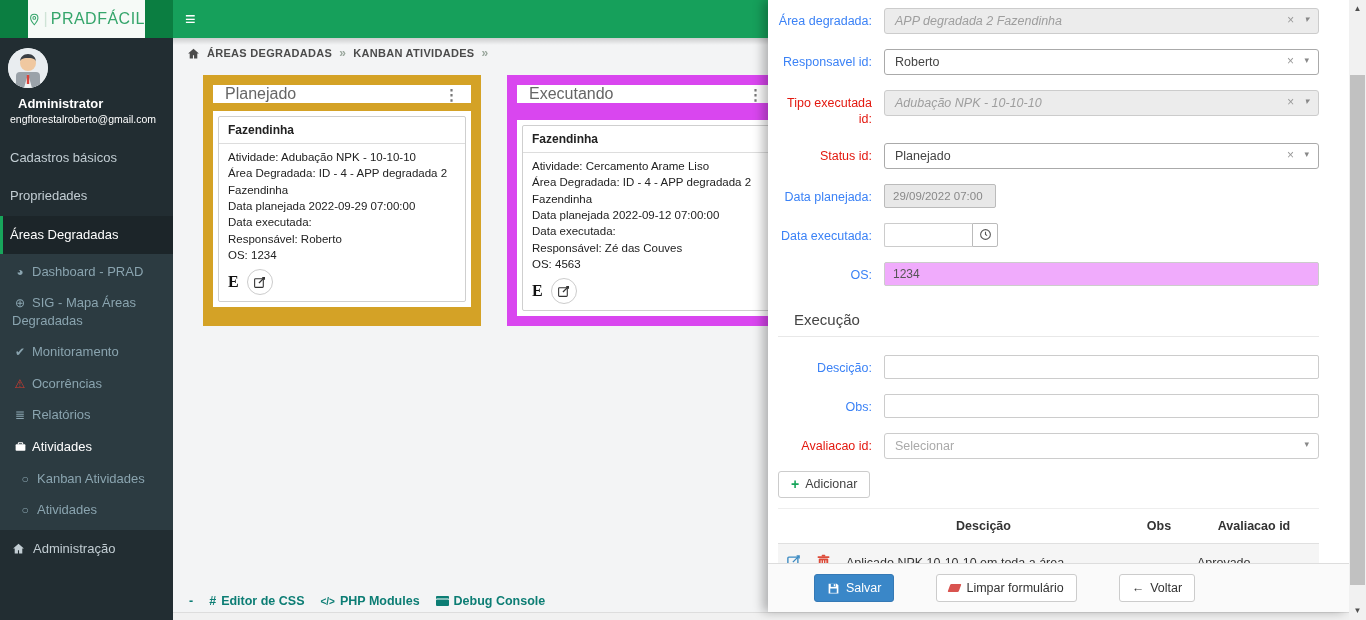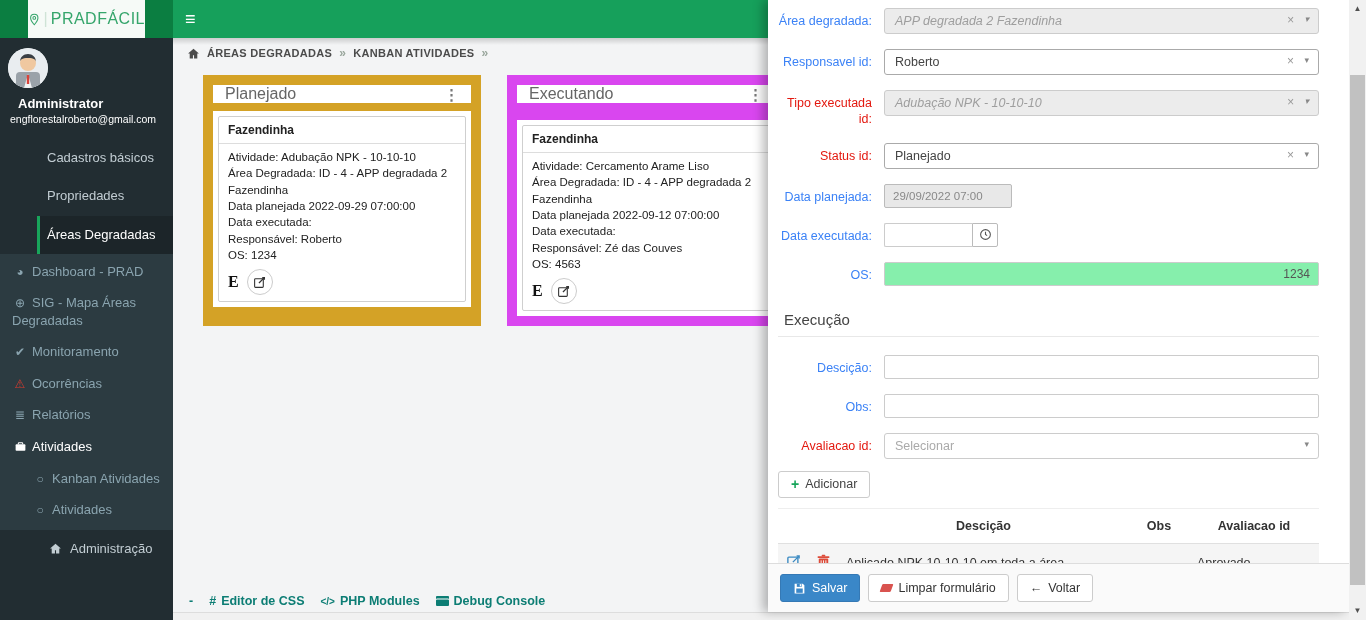--- a/index.html
+++ b/index.html
@@ -14,28 +14,28 @@
   .logo-text { color:#35a56b; font-size:16px; letter-spacing:.5px; }
   .hamburger { position:absolute; left:185px; top:7px; color:#fff; font-size:18px; font-weight:bold; cursor:pointer; line-height:24px; }
 
   
   .sidebar { position:absolute; top:38px; left:0; width:173px; bottom:0; background:#222d32; z-index:2; color:#b8c7ce; font-size:13px; }
   .user-panel { padding:10px 10px 6px 8px; }
   .avatar { width:40px; height:40px; border-radius:50%; overflow:hidden; background:#e8ecee; }
   .user-name { color:#fff; font-weight:bold; font-size:13px; margin:8px 0 2px 10px; }
   .user-email { color:#fff; font-size:10.5px; margin-left:2px; white-space:nowrap; }
   .menu { margin-top:8px; }
-  .m-item { display:flex; align-items:flex-end; gap:7px; padding:11px 8px 11px 7px; border-left:3px solid transparent; color:#c2cdd3; cursor:pointer; line-height:1.25;margin-left:37px; }
+  .m-item { display:flex; align-items:flex-end; gap:7px; padding:11px 8px 11px 7px; border-left:3px solid transparent; color:#c2cdd3; cursor:pointer; line-height:1.25; }
   .m-item.active { background:#1c2529; border-left-color:#18a55b; color:#fff; }
   .m-icon { width:16px; flex:0 0 16px; text-align:center; font-size:12px; display:inline-block; }
   .submenu { background:#2c3b41; padding:2px 0 4px; }
   .s-item { display:block; padding:7px 6px 7px 12px; color:#8aa4af; cursor:pointer; line-height:1.35; font-size:13px; }
   .s-item .m-icon { margin-right:4px; }
   .s-item.white { color:#fff; }
-  .ss-item { padding-left:32px; }
+  .ss-item { padding-left:17px; }
   .icon-red { color:#e23b2e; }
   svg.mi { width:13px; height:13px; vertical-align:-2px; }
 
   
   .main { position:absolute; left:173px; top:38px; right:0; bottom:0; background:#f3f4f5; z-index:1; }
   .top-shadow { position:absolute; top:0; left:0; right:0; height:7px; background:linear-gradient(to bottom, rgba(0,0,0,.16), rgba(0,0,0,0)); }
   .breadcrumb { position:absolute; top:8px; left:14px; display:flex; align-items:center; gap:7px; font-size:11px; font-weight:bold; color:#4b4b4b; letter-spacing:.3px; }
   .crumb-sep { color:#9aa79d; font-size:12px; }
 
   .kcard { position:absolute; top:37px; width:278px; height:251px; padding:10px 10px 19px; display:flex; flex-direction:column; }
@@ -63,33 +63,33 @@
   .fctrl { flex:1; }
   .sel2 { position:relative; height:26px; border:1px solid #aaa; border-radius:3px; background:#fff; font-size:12.5px; color:#444; padding:5px 44px 0 10px; white-space:nowrap; overflow:hidden; cursor:pointer; }
   .sel2.disabled { background:#ececec; border-color:#ccc; color:#9e9e9e; cursor:default;font-style:italic; }
   .sel2 .clear { position:absolute; right:24px; top:4px; color:#999; font-size:12px; cursor:pointer; }
   .sel2 .caret { position:absolute; right:9px; top:5px; color:#888; font-size:9px; }
   input.txt { height:24px; border:1px solid #ccc; border-radius:2px; width:100%; font-size:12px; color:#555; padding:0 8px; font-family:"Liberation Sans", sans-serif; }
   .inp-disabled { background:#e8e8e8 !important; border-color:#bbb !important; color:#888 !important; }
   .dt-group { display:flex; }
   .dt-group input { width:88px; border-right:none; border-radius:2px 0 0 2px; }
   .dt-addon { width:26px; height:24px; border:1px solid #bbb; border-radius:0 2px 2px 0; background:#fff; display:flex; align-items:center; justify-content:center; cursor:pointer; }
-  .os-inp { background:#86efac; border-color:#c5c9cc; color:#777;text-align:right; }
-  .section-h { font-size:15px; color:#444; margin:25px 0 8px 6px; }
+  .os-inp { background:#f0abfc; border-color:#c5c9cc; color:#777; }
+  .section-h { font-size:15px; color:#444; margin:25px 0 8px 16px; }
   .hr { border-top:1px solid #e8e8e8; margin:0 0 18px; }
   .btn-add { display:inline-flex; align-items:center; gap:6px; border:1px solid #ccc; border-radius:3px; background:#fff; padding:5px 12px 6px; font-size:12.5px; color:#444; cursor:pointer; margin:6px 0 10px; }
   .plus { color:#18a55b; font-weight:bold; font-size:14px; line-height:1; }
 
   table.grid { width:100%; border-collapse:collapse; font-size:12.5px; color:#333; }
   table.grid th { text-align:center; font-weight:bold; padding:10px 8px; border-top:1px solid #eee; border-bottom:1px solid #e0e0e0; }
   table.grid td { padding:10px 8px; border-bottom:1px solid #e9e9e9; background:#f5f5f5; }
   .icon-btn { background:none; border:none; cursor:pointer; padding:0; }
 
   .drawer-footer { border-top:1px solid #ddd; background:#fafafa; padding:10px 12px; display:flex; gap:8px; }
-  .btn { display:inline-flex; align-items:center; gap:6px; font-size:12.5px; border-radius:3px; padding:6px 12px; cursor:pointer; border:1px solid #ccc; background:#fff; color:#333; font-family:"Liberation Sans", sans-serif; }
+  .btn { display:inline-flex; align-items:center; gap:6px; font-size:12.5px; border-radius:3px; padding:6px 12px; cursor:pointer; border:1px solid #ccc; background:#fff; color:#333; font-family:"Liberation Sans", sans-serif;margin-left:34px; }
   .btn-primary { background:#3a87c8; border-color:#3579b5; color:#fff; }
   .eraser { width:11px; height:8px; background:#d9534f; transform:skewX(-20deg); border-radius:1px; display:inline-block; }
 
   
   .scrollbar { position:absolute; right:0; top:0; bottom:0; width:17px; background:#f1f1f1; z-index:6; }
   .sb-arrow { position:absolute; left:0; width:17px; height:14px; color:#505050; font-size:8px; text-align:center; line-height:14px; cursor:pointer; }
   .sb-thumb { position:absolute; left:1px; width:15px; top:75px; height:510px; background:#c1c1c1; cursor:pointer; }
 </style>
 </head>
 <body>
@@ -291,21 +291,21 @@
             <span>Planejado</span>
             <span class="clear">×</span>
             <span class="caret">▾</span>
           </div>
         </div>
       </div>
 
       <div class="frow">
         <div class="flabel">Data planejada:</div>
         <div class="fctrl">
-          <input class="txt inp-disabled" style="width: 128px; font-size: 11.5px;" readonly="" value="29/09/2022 07:00">
+          <input class="txt inp-disabled" style="width: 112px; font-size: 11.5px;" readonly="" value="29/09/2022 07:00">
         </div>
       </div>
 
       <div class="frow">
         <div class="flabel">Data executada:</div>
         <div class="fctrl">
           <div class="dt-group">
             <input class="txt" value="" style="">
             <span class="dt-addon">
               <svg class="mi" viewBox="0 0 24 24" fill="none" stroke="#555" stroke-width="2">

